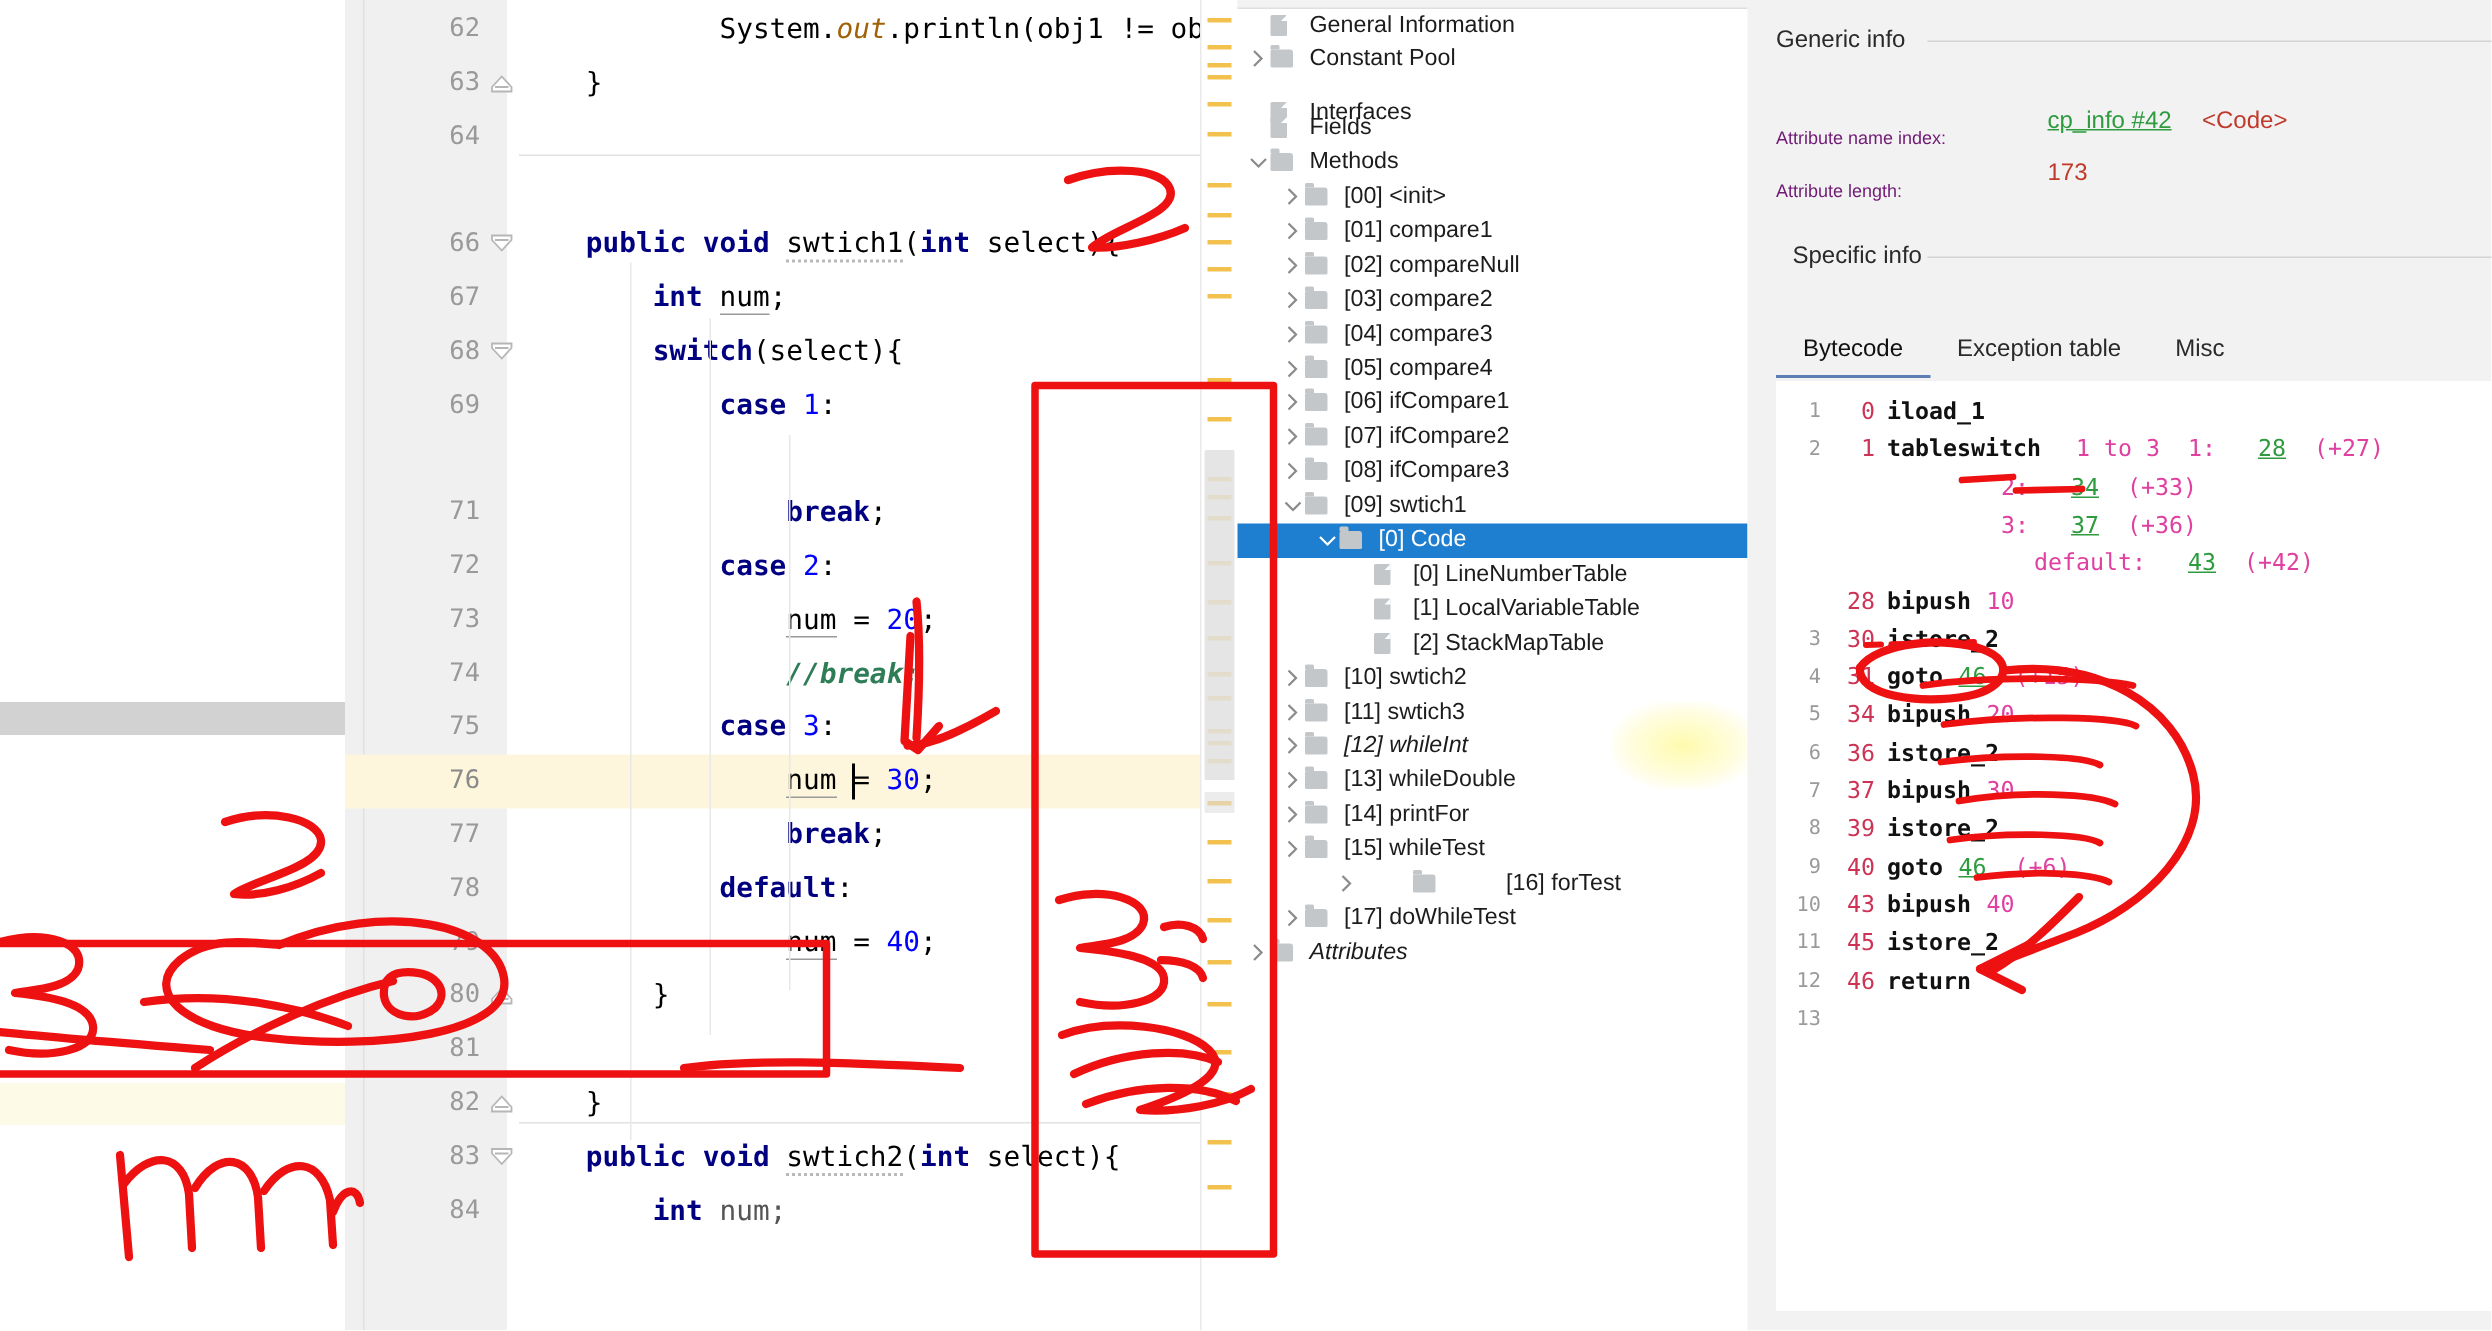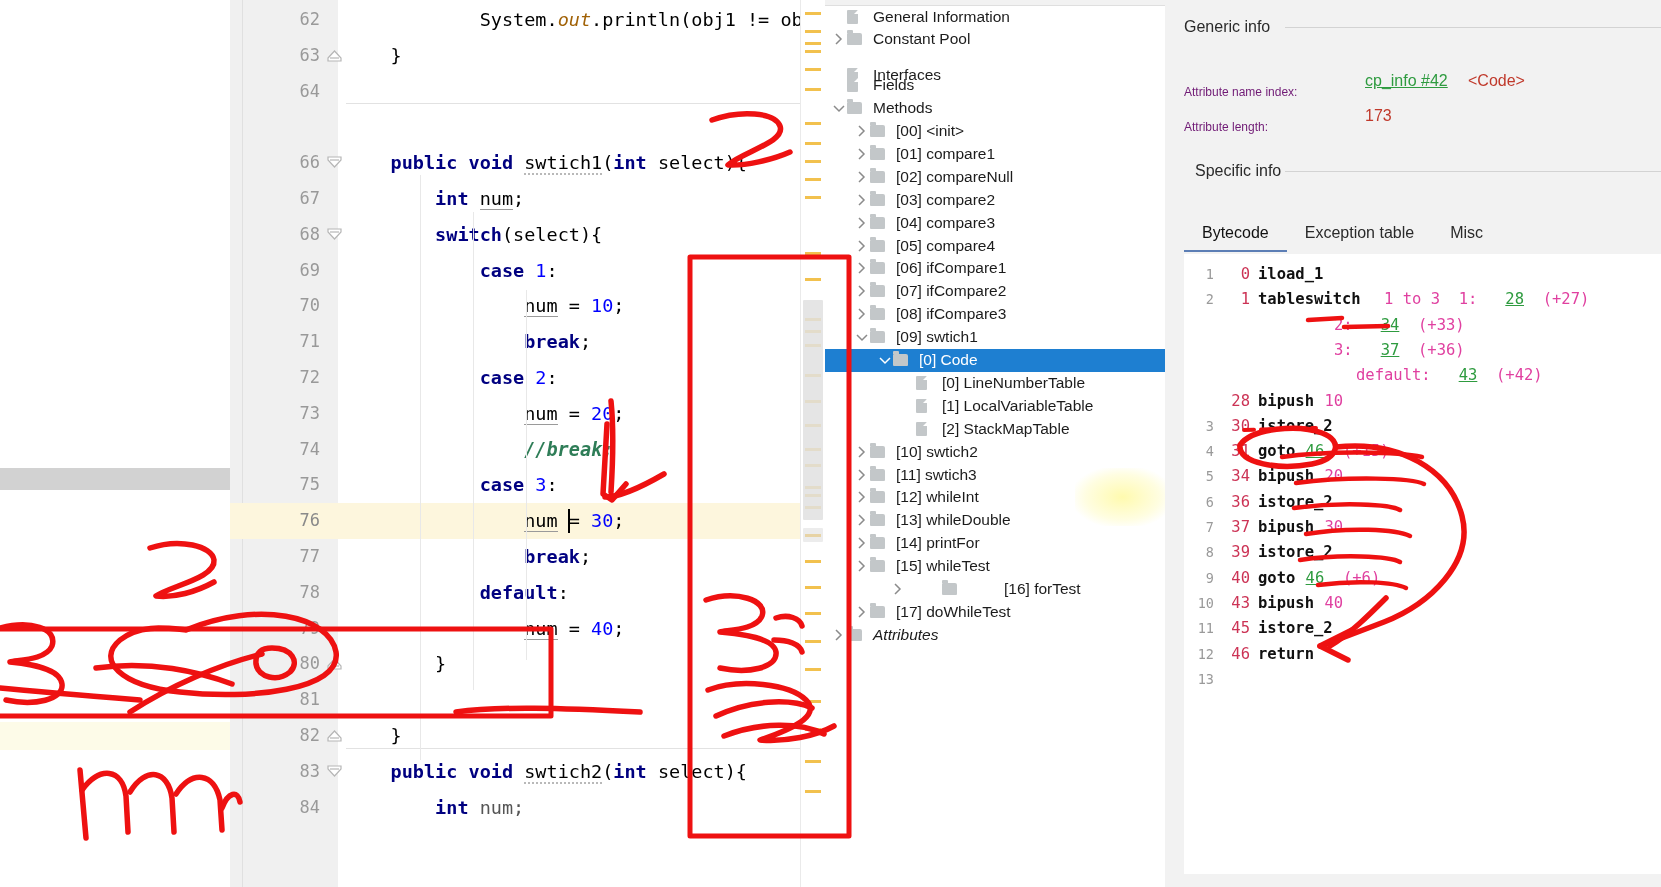--- a/index.html
+++ b/index.html
@@ -131,24 +131,20 @@
           <span class="ln">68</span>
           <span class="fold"><span class="fold-dn"><svg width="17" height="17" viewBox="0 0 17 17">
                 <path d="M2 3 L15 3 L15 6 L8.5 13 L2 6 Z" fill="#ffffff" stroke="#b6b6b6" stroke-width="1.2"></path>
                 <path d="M4 6 L13 6" stroke="#b6b6b6" stroke-width="1.2"></path>
               </svg></span></span>
           <span class="src"><span class="pl">        </span><span class="kw">switch</span><span class="pl">(select){</span></span>
         </div>
         <div class="row" style="top: 252.6px;">
           <span class="ln">69</span>
           <span class="src"><span class="pl">            </span><span class="kw">case </span><span class="num">1</span><span class="pl">:</span></span>
-        </div>
-        <div class="row" style="top: 288.4px;">
-          <span class="ln">70</span>
-          <span class="src"><span class="pl">                </span><span class="und">num</span><span class="pl"> = </span><span class="num">10</span><span class="pl">;</span></span>
         </div>
         <div class="row" style="top: 324.2px;">
           <span class="ln">71</span>
           <span class="src"><span class="pl">                </span><span class="kw">break</span><span class="pl">;</span></span>
         </div>
         <div class="row" style="top: 360px;">
           <span class="ln">72</span>
           <span class="src"><span class="pl">            </span><span class="kw">case </span><span class="num">2</span><span class="pl">:</span></span>
         </div>
         <div class="row" style="top: 395.8px;">
@@ -484,21 +480,21 @@
           <span class="arrow">
             <svg width="9" height="12" viewBox="0 0 9 12">
               <path d="M2 1 L7 6 L2 11" fill="none" stroke="#8b8b8b" stroke-width="1.5"></path>
             </svg>
           </span>
           <span class="ico">
             <span class="folder-ico"></span>
           </span>
           <span class="lbl">[11] swtich3</span>
         </div>
-        <div class="tnode" style="top: 485.9px;">
+        <div class="tnode" style="top: 485.9px; font-style: italic;">
           <span style="display: inline-block; width: 28px; height: 23px;"></span>
           <span class="arrow">
             <svg width="9" height="12" viewBox="0 0 9 12">
               <path d="M2 1 L7 6 L2 11" fill="none" stroke="#8b8b8b" stroke-width="1.5"></path>
             </svg>
           </span>
           <span class="ico">
             <span class="folder-ico"></span>
           </span>
           <span class="lbl">[12] whileInt</span>

